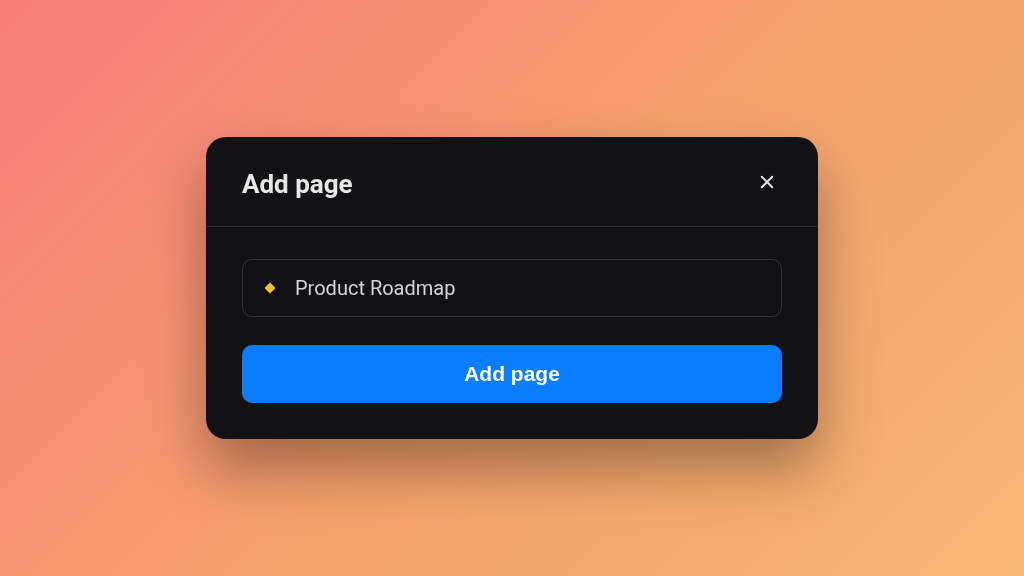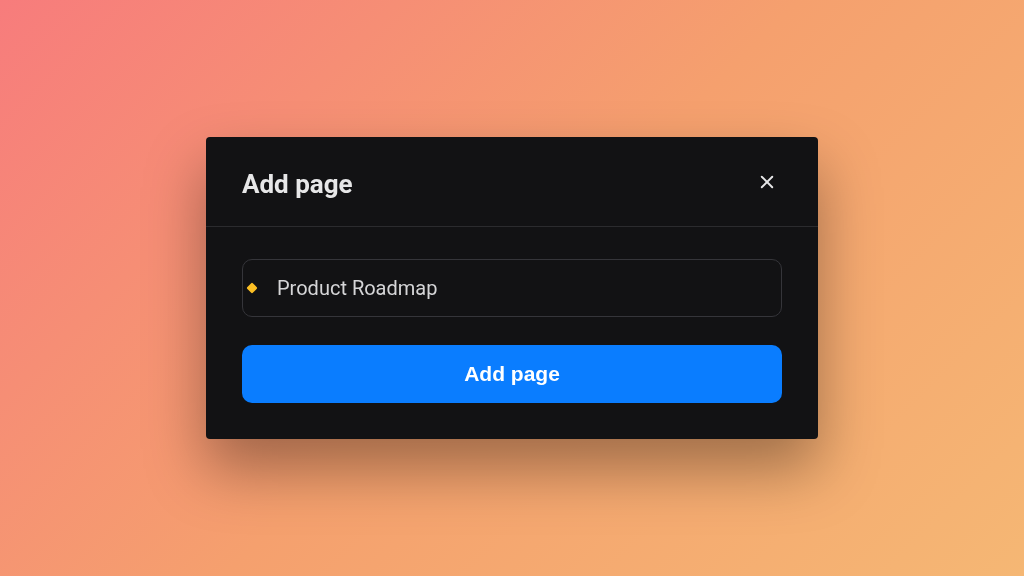--- a/index.html
+++ b/index.html
@@ -11,21 +11,21 @@
       width: 1024px;
       height: 576px;
       background: linear-gradient(135deg, #f77c7c 0%, #f5a06e 50%, #f5b774 100%);
       display: flex;
       align-items: center;
       justify-content: center;
       font-family: -apple-system, BlinkMacSystemFont, "Segoe UI", Roboto, sans-serif;
     }
     .modal {
       background: #121214;
-      border-radius: 4px;
+      border-radius: 20px;
       width: 612px;
       box-shadow: 0 30px 60px rgba(0,0,0,0.35);
       overflow: hidden;
     }
     .modal-header {
       display: flex;
       align-items: center;
       justify-content: space-between;
       padding: 30px 36px 26px 36px;
       border-bottom: 1px solid #2b2b2e;
@@ -50,21 +50,21 @@
       height: 18px;
     }
     .modal-body {
       padding: 32px 36px 36px 36px;
     }
     .input-wrapper {
       display: flex;
       align-items: center;
       border: 1px solid #35353a;
       border-radius: 10px;
-      padding: 0 0;
+      padding: 0 18px;
       height: 58px;
     }
     .diamond-icon {
       width: 18px;
       height: 18px;
       display: flex;
       align-items: center;
       justify-content: center;
       margin-right: 16px;
       flex-shrink: 0;

